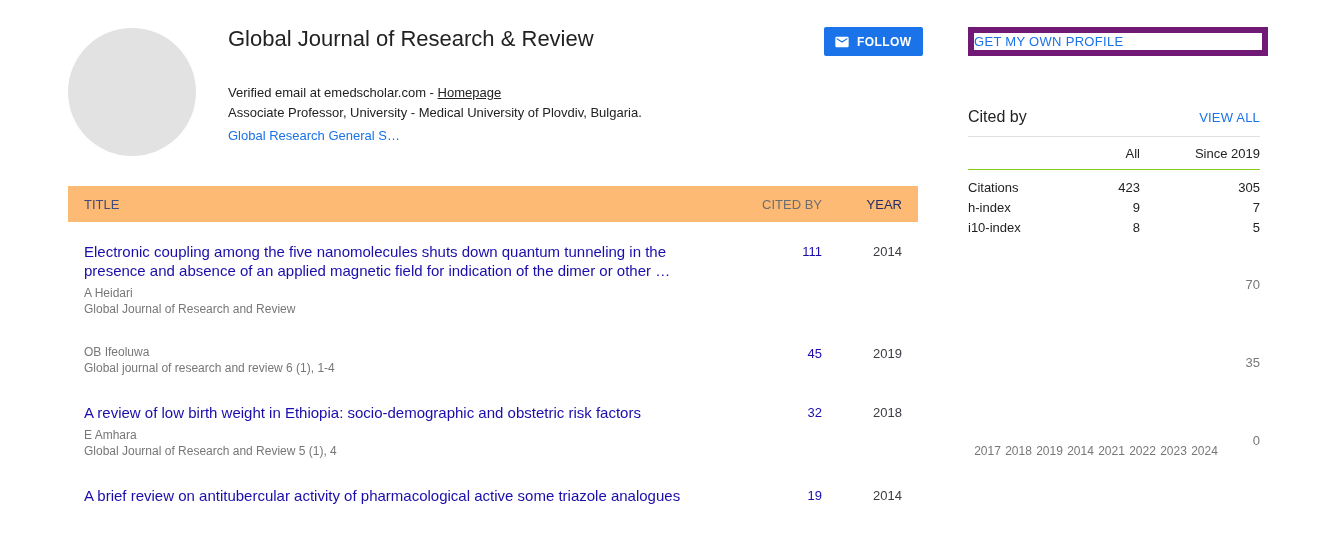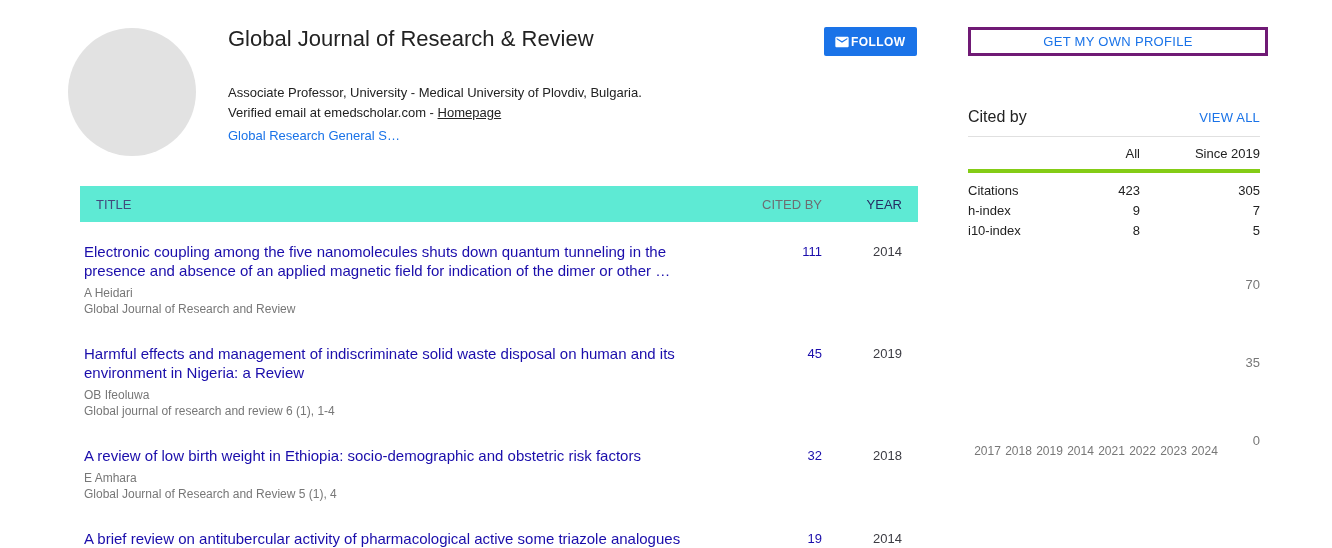--- a/index.html
+++ b/index.html
@@ -12,34 +12,34 @@
             border-radius: 50%; background: #e2e2e2; }
   .profile-info { position: absolute; left: 228px; top: 26px; width: 590px; }
   .profile-name { font-size: 22px; font-weight: 400; color: #222; margin-bottom: 31px; }
   .profile-line { font-size: 13px; color: #222; line-height: 20px; }
   .homepage-link { color: #222; text-decoration: underline; cursor: pointer; }
   .interests-link { display: inline-block; margin-top: 5px; font-size: 13px; color: #1a73e8; cursor: pointer; }
 
   .follow-btn { position: absolute; left: 824px; top: 27px; height: 29px; padding: 0 12px 0 10px;
                 background: #1a73e8; color: #fff; border: none; border-radius: 2px;
                 font-family: inherit; font-size: 12px; font-weight: 700; letter-spacing: .4px;
-                display: flex; align-items: center; gap: 1px; cursor: pointer; }
+                display: flex; align-items: center; gap: 7px; cursor: pointer; }
 
   .own-profile-btn { position: absolute; left: 968px; top: 27px; width: 300px; height: 29px;
-                     background: #fff; border: 3px solid #701a75; color: #1a73e8;
+                     background: #fff; border: 6px solid #701a75; color: #1a73e8;
                      font-family: inherit; font-size: 13px; letter-spacing: .3px;
-                     display: flex; align-items: center; justify-content: center; cursor: pointer; }
+                     display: flex; align-items: center; justify-content: flex-start; cursor: pointer; }
 
   
   .citedby { position: absolute; left: 968px; top: 108px; width: 292px; }
   .citedby-header { display: flex; justify-content: space-between; align-items: baseline;
                     padding-bottom: 10px; border-bottom: 1px solid #e0e0e0; }
   .citedby-title { font-size: 16px; color: #222; }
   .viewall { font-size: 13px; color: #1a73e8; letter-spacing: .2px; cursor: pointer; }
-  .stats-header { display: flex; padding: 9px 0 8px 0; border-bottom: 4px solid #84cc16;
+  .stats-header { display: flex; padding: 9px 0 8px 0; border-bottom: 1px solid #84cc16;
                   font-size: 13px; color: #222; }
   .stats-rows { padding-top: 8px; }
   .stats-row { display: flex; font-size: 13px; color: #222; line-height: 20px; }
   .stats-label { flex: 1; }
   .col-all { width: 80px; text-align: right; }
   .col-since { width: 120px; text-align: right; }
 
   
   .chart { position: absolute; left: 968px; top: 283px; width: 292px; }
   .chart-plot { position: relative; height: 158px; }
@@ -48,22 +48,22 @@
   .chart-bar { width: 17px; background: #777; cursor: pointer; }
   .chart-ylabel { position: absolute; right: 0; font-size: 13px; color: #777; }
   .yl-top { top: -6px; }
   .yl-mid { top: 72px; }
   .yl-bottom { top: 150px; }
   .chart-years { display: flex; padding-left: 4px; margin-top: 3px; }
   .chart-year { width: 31px; text-align: center; font-size: 12px; color: #777; }
 
   
   .articles { position: absolute; left: 68px; top: 186px; width: 850px; }
-  .articles-header { display: flex; align-items: center; height: 36px; background: #5eead4;
-                     font-size: 13px; padding-left: 16px; margin-left: 12px; }
+  .articles-header { display: flex; align-items: center; height: 36px; background: #fdba74;
+                     font-size: 13px; padding-left: 16px; }
   .ah-title { flex: 1; color: #424a7d; }
   .ah-cited { width: 80px; text-align: right; color: #6d6d72; cursor: pointer; }
   .ah-year { width: 96px; text-align: right; padding-right: 16px; color: #262c63; cursor: pointer; }
   .article-row { display: flex; align-items: flex-start; padding: 20px 0 7px 16px; }
   .article-main { flex: 1; padding-right: 24px; }
   .article-title { font-size: 15px; line-height: 19px; color: #1a0dab; cursor: pointer; margin-bottom: 5px; }
   .article-authors, .article-venue { font-size: 12px; color: #777; line-height: 16px; }
   .article-cited { width: 80px; text-align: right; font-size: 13px; color: #1a0dab;
                    padding-top: 2px; cursor: pointer; }
   .article-year { width: 96px; text-align: right; padding-right: 16px; font-size: 13px;
@@ -71,24 +71,24 @@
 </style>
 </head>
 <body>
 
 <div class="page">
 
   <div class="avatar"></div>
 
   <div class="profile-info">
     <div class="profile-name">Global Journal of Research &amp; Review</div>
-    <div class="profile-line">Associate Professor, University - Medical University of Plovdiv, Bulgaria.</div>
     <div class="profile-line">
       <span>Verified email at emedscholar.com - </span><span class="homepage-link">Homepage</span>
     </div>
+    <div class="profile-line">Associate Professor, University - Medical University of Plovdiv, Bulgaria.</div>
     <span class="interests-link">Global Research General S…</span>
   </div>
 
   <button class="follow-btn">
     <span style="display:flex;align-items:center;">
       <svg width="16" height="16" viewBox="0 0 24 24" fill="#ffffff" aria-hidden="true">
         <path d="M20 4H4c-1.1 0-2 .9-2 2v12c0 1.1.9 2 2 2h16c1.1 0 2-.9 2-2V6c0-1.1-.9-2-2-2zm0 4-8 5-8-5V6l8 5 8-5v2z"></path>
       </svg>
     </span>
     <span>FOLLOW</span>
@@ -183,21 +183,20 @@
         <div class="article-title">Electronic coupling among the five nanomolecules shuts down quantum tunneling in the presence and absence of an applied magnetic field for indication of the dimer or other …</div>
         <div class="article-authors">A Heidari</div>
         <div class="article-venue">Global Journal of Research and Review</div>
       </div>
       <span class="article-cited">111</span>
       <span class="article-year">2014</span>
     </div>
 
     <div class="article-row">
       <div class="article-main">
-        <div class="article-title">Harmful effects and management of indiscriminate solid waste disposal on human and its environment in Nigeria: a Review</div>
         <div class="article-authors">OB Ifeoluwa</div>
         <div class="article-venue">Global journal of research and review 6 (1), 1-4</div>
       </div>
       <span class="article-cited">45</span>
       <span class="article-year">2019</span>
     </div>
 
     <div class="article-row">
       <div class="article-main">
         <div class="article-title">A review of low birth weight in Ethiopia: socio-demographic and obstetric risk factors</div>

